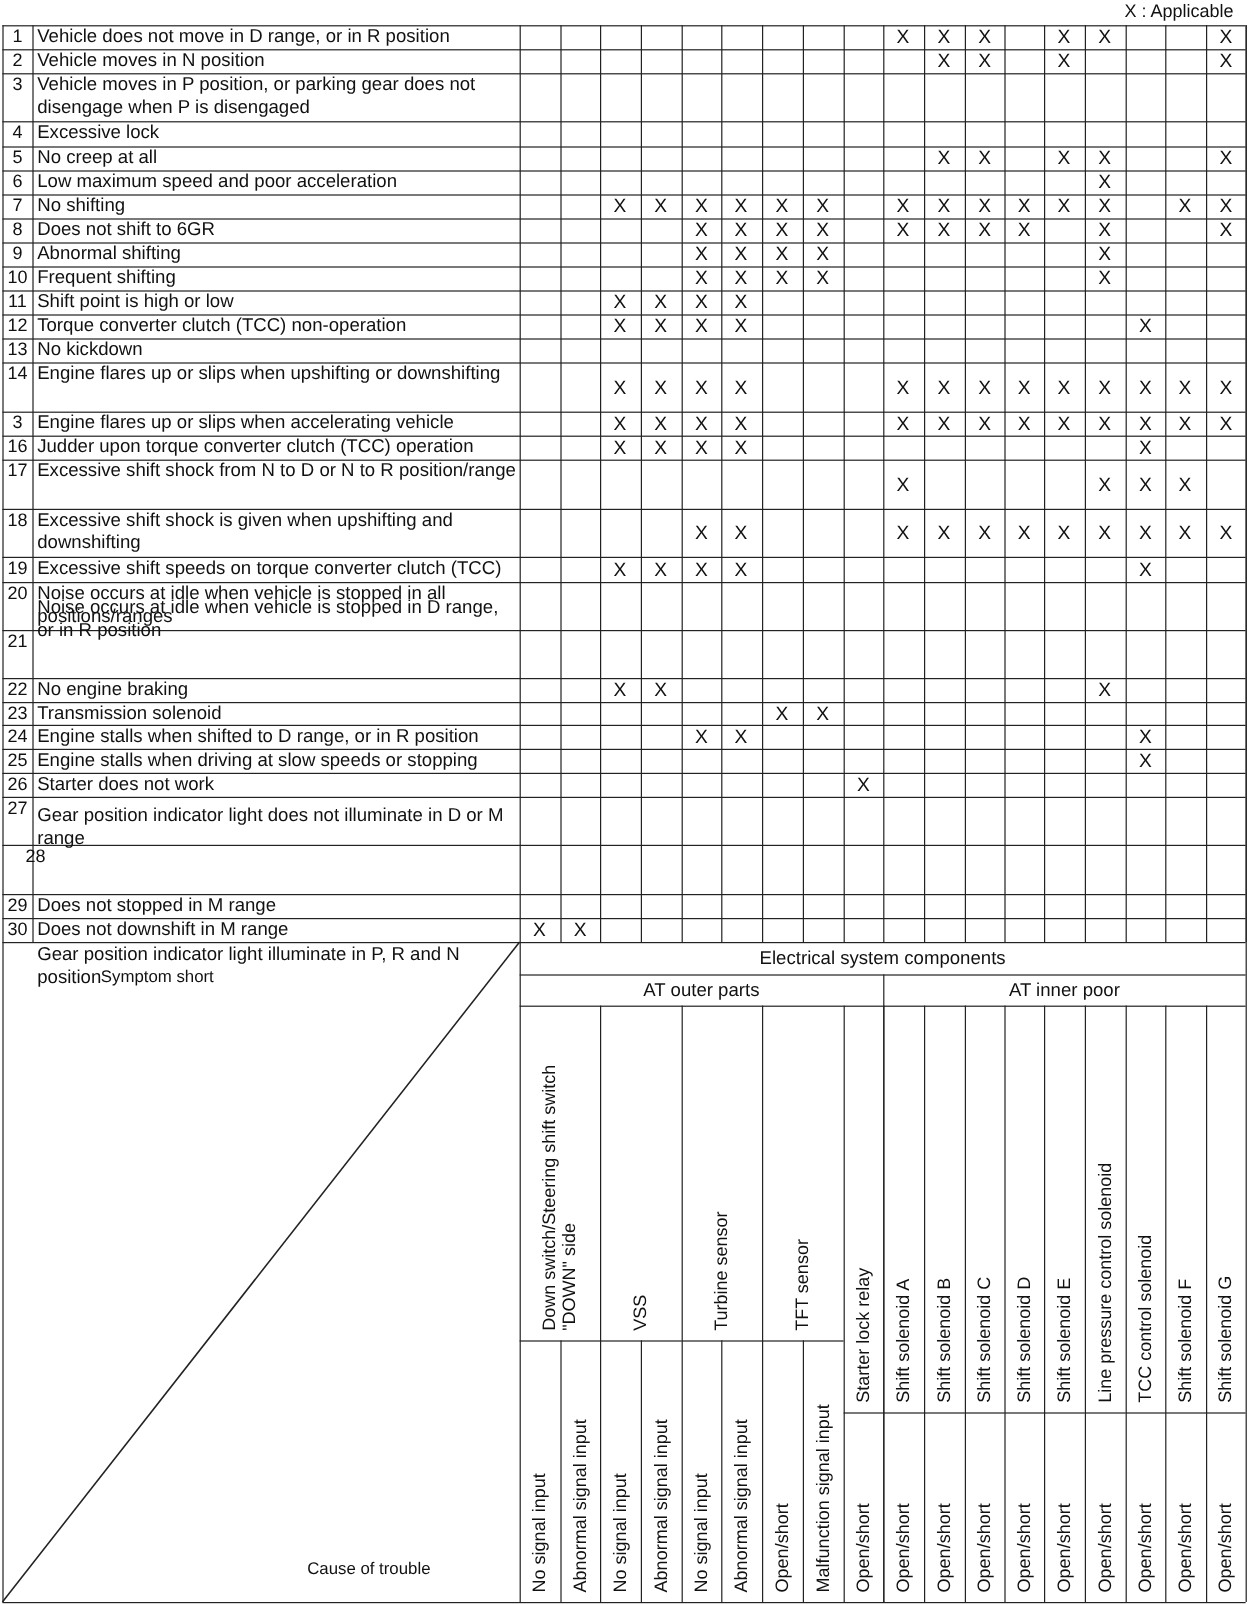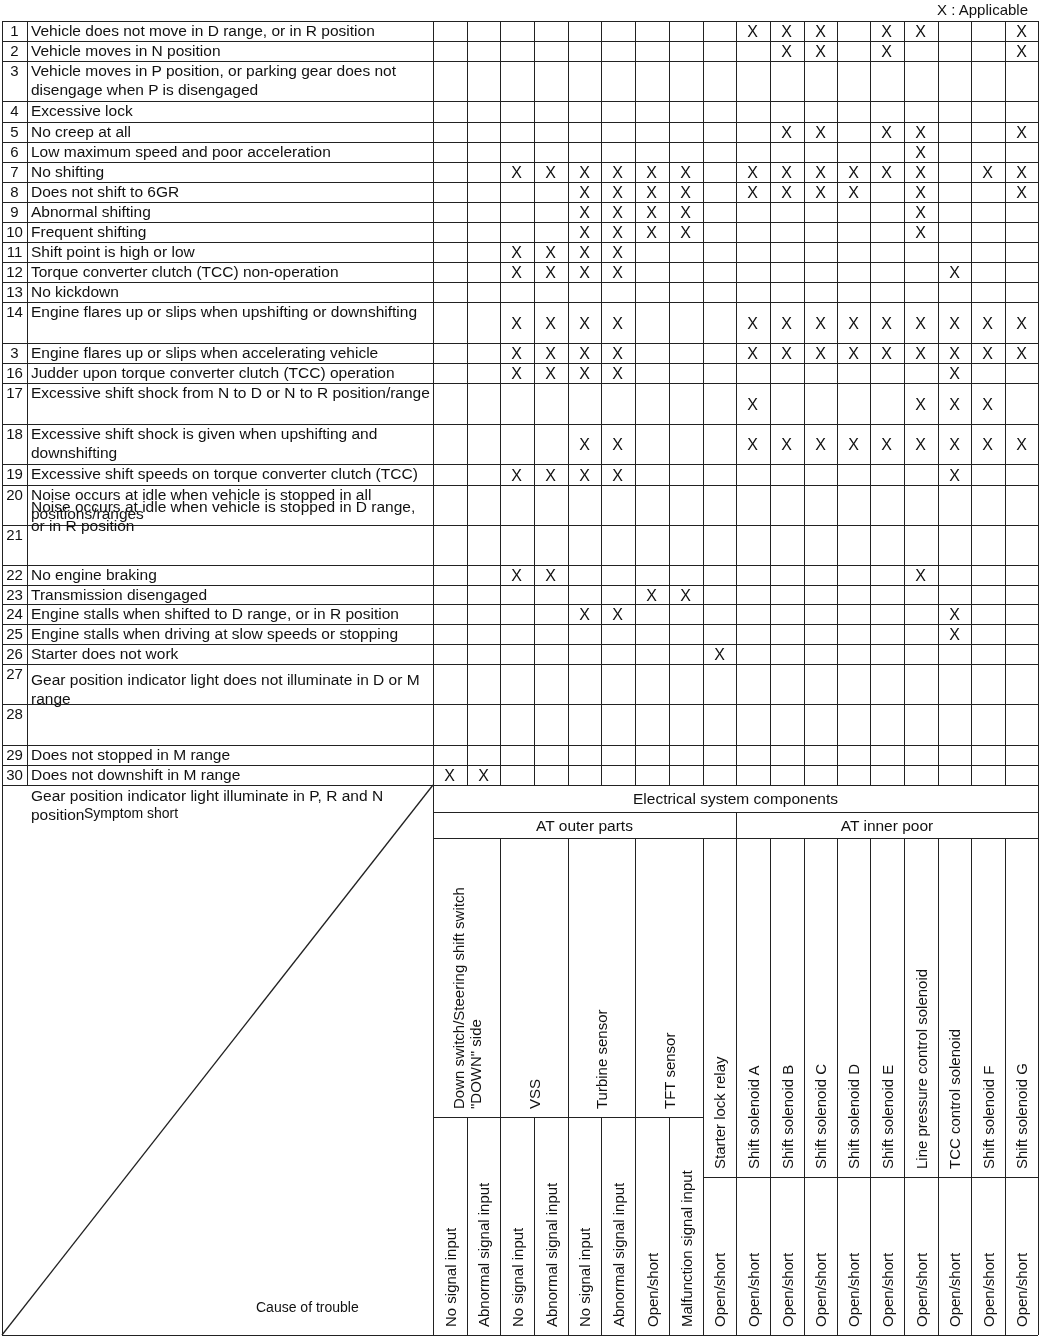--- a/index.html
+++ b/index.html
@@ -222,37 +222,37 @@
     <div class="num" style="left: 2px; top: 486px;">20</div>
     <div class="txt" style="top: 486px;">Noise occurs at idle when vehicle is stopped in all positions/ranges</div>
     <div class="num" style="left: 2px; top: 526px;">21</div>
     <div class="txt" style="top: 498px;">Noise occurs at idle when vehicle is stopped in D range, or in R position</div>
     <div class="num" style="left: 2px; top: 566px;">22</div>
     <div class="txt" style="top: 566px;">No engine braking</div>
     <div class="x" style="left: 500px; top: 567px;">X</div>
     <div class="x" style="left: 534px; top: 567px;">X</div>
     <div class="x" style="left: 904px; top: 567px;">X</div>
     <div class="num" style="left: 2px; top: 586px;">23</div>
-    <div class="txt" style="top: 586px;">Transmission disengaged</div>
+    <div class="txt" style="top: 586px;">Transmission solenoid</div>
     <div class="x" style="left: 635px; top: 586.5px;">X</div>
     <div class="x" style="left: 669px; top: 586.5px;">X</div>
     <div class="num" style="left: 2px; top: 605px;">24</div>
     <div class="txt" style="top: 605px;">Engine stalls when shifted to D range, or in R position</div>
     <div class="x" style="left: 568px; top: 606px;">X</div>
     <div class="x" style="left: 601px; top: 606px;">X</div>
     <div class="x" style="left: 938px; top: 606px;">X</div>
     <div class="num" style="left: 2px; top: 625px;">25</div>
     <div class="txt" style="top: 625px;">Engine stalls when driving at slow speeds or stopping</div>
     <div class="x" style="left: 938px; top: 626px;">X</div>
     <div class="num" style="left: 2px; top: 645px;">26</div>
     <div class="txt" style="top: 645px;">Starter does not work</div>
     <div class="x" style="left: 703px; top: 646px;">X</div>
     <div class="num" style="left: 2px; top: 665px;">27</div>
     <div class="txt" style="top: 671px;">Gear position indicator light does not illuminate in D or M range</div>
-    <div class="num" style="left: 2px; top: 705px;">28</div>
+    <div class="num" style="left: 17px; top: 705px;">28</div>
     <div class="txt" style="top: 742px; margin-top: 45px;">Gear position indicator light illuminate in P, R and N position</div>
     <div class="num" style="left: 2px; top: 746px;">29</div>
     <div class="txt" style="top: 746px;">Does not stopped in M range</div>
     <div class="num" style="left: 2px; top: 766px;">30</div>
     <div class="txt" style="top: 766px;">Does not downshift in M range</div>
     <div class="x" style="left: 433px; top: 767px;">X</div>
     <div class="x" style="left: 467px; top: 767px;">X</div>
     <div class="hl" style="left: 433px; top: 812px; width: 605px;"></div>
     <div class="hl" style="left: 433px; top: 838px; width: 605px;"></div>
     <div class="hl" style="left: 2px; top: 1335px; width: 1036px;"></div>

